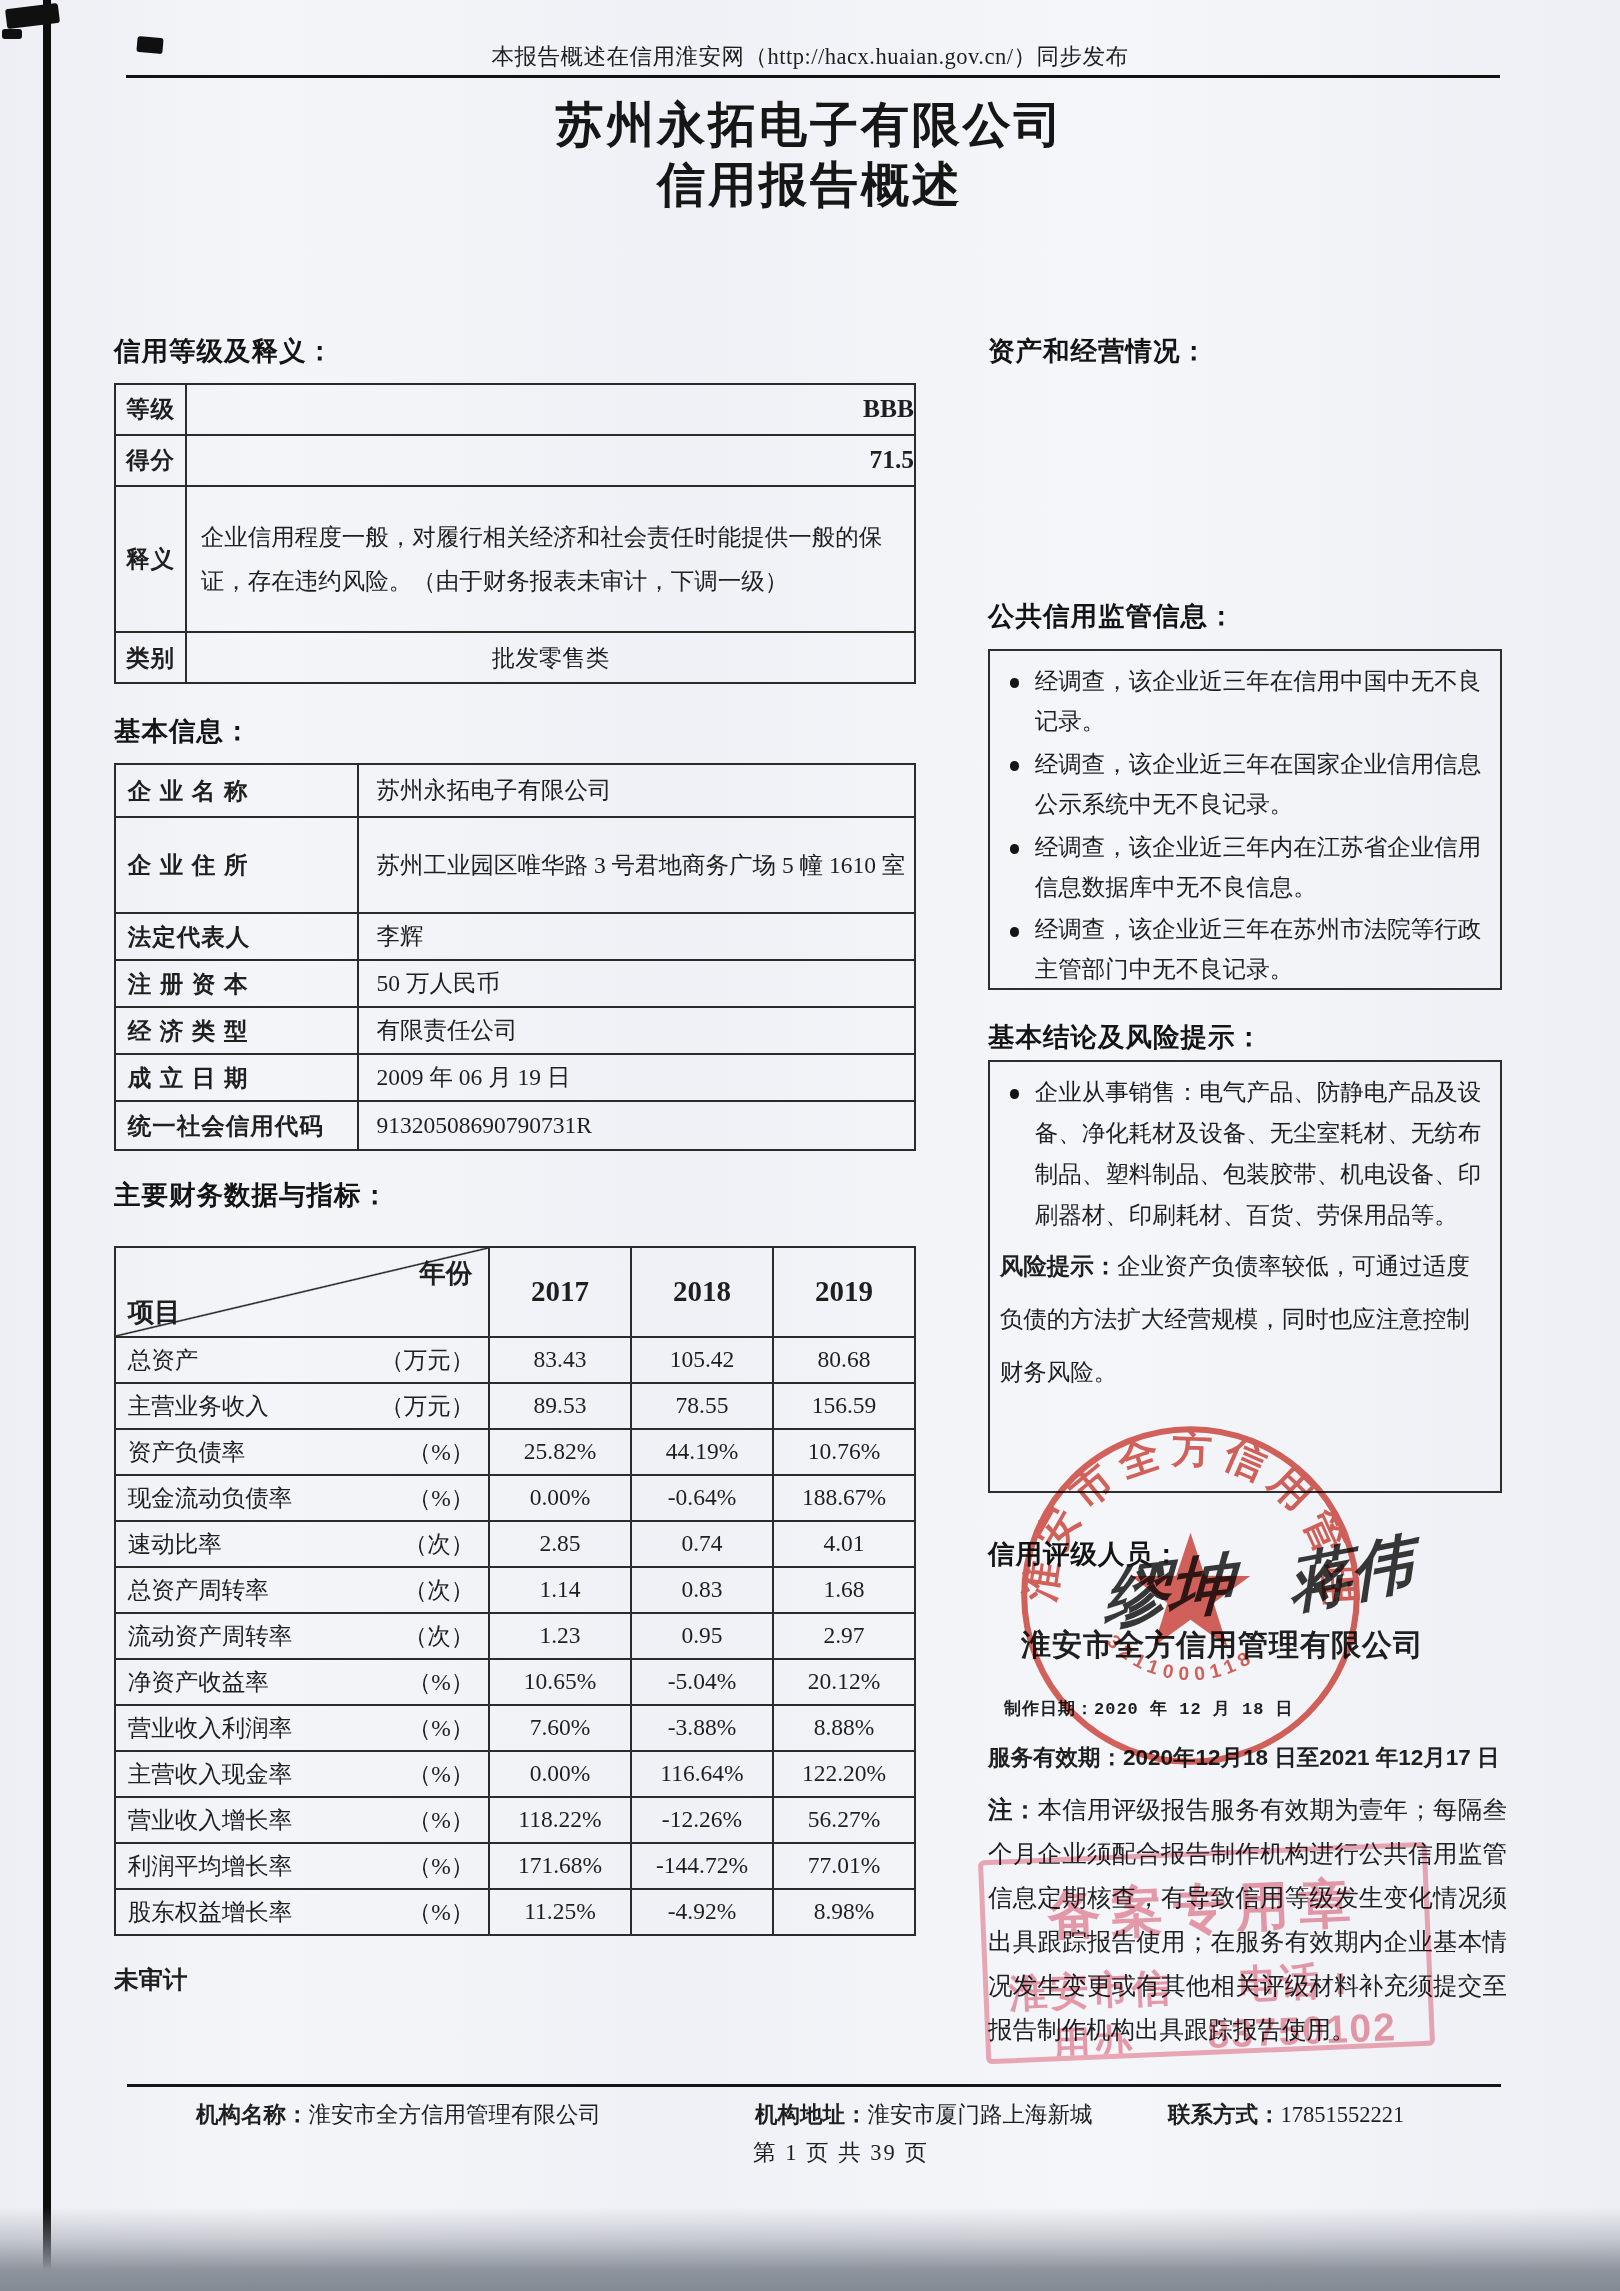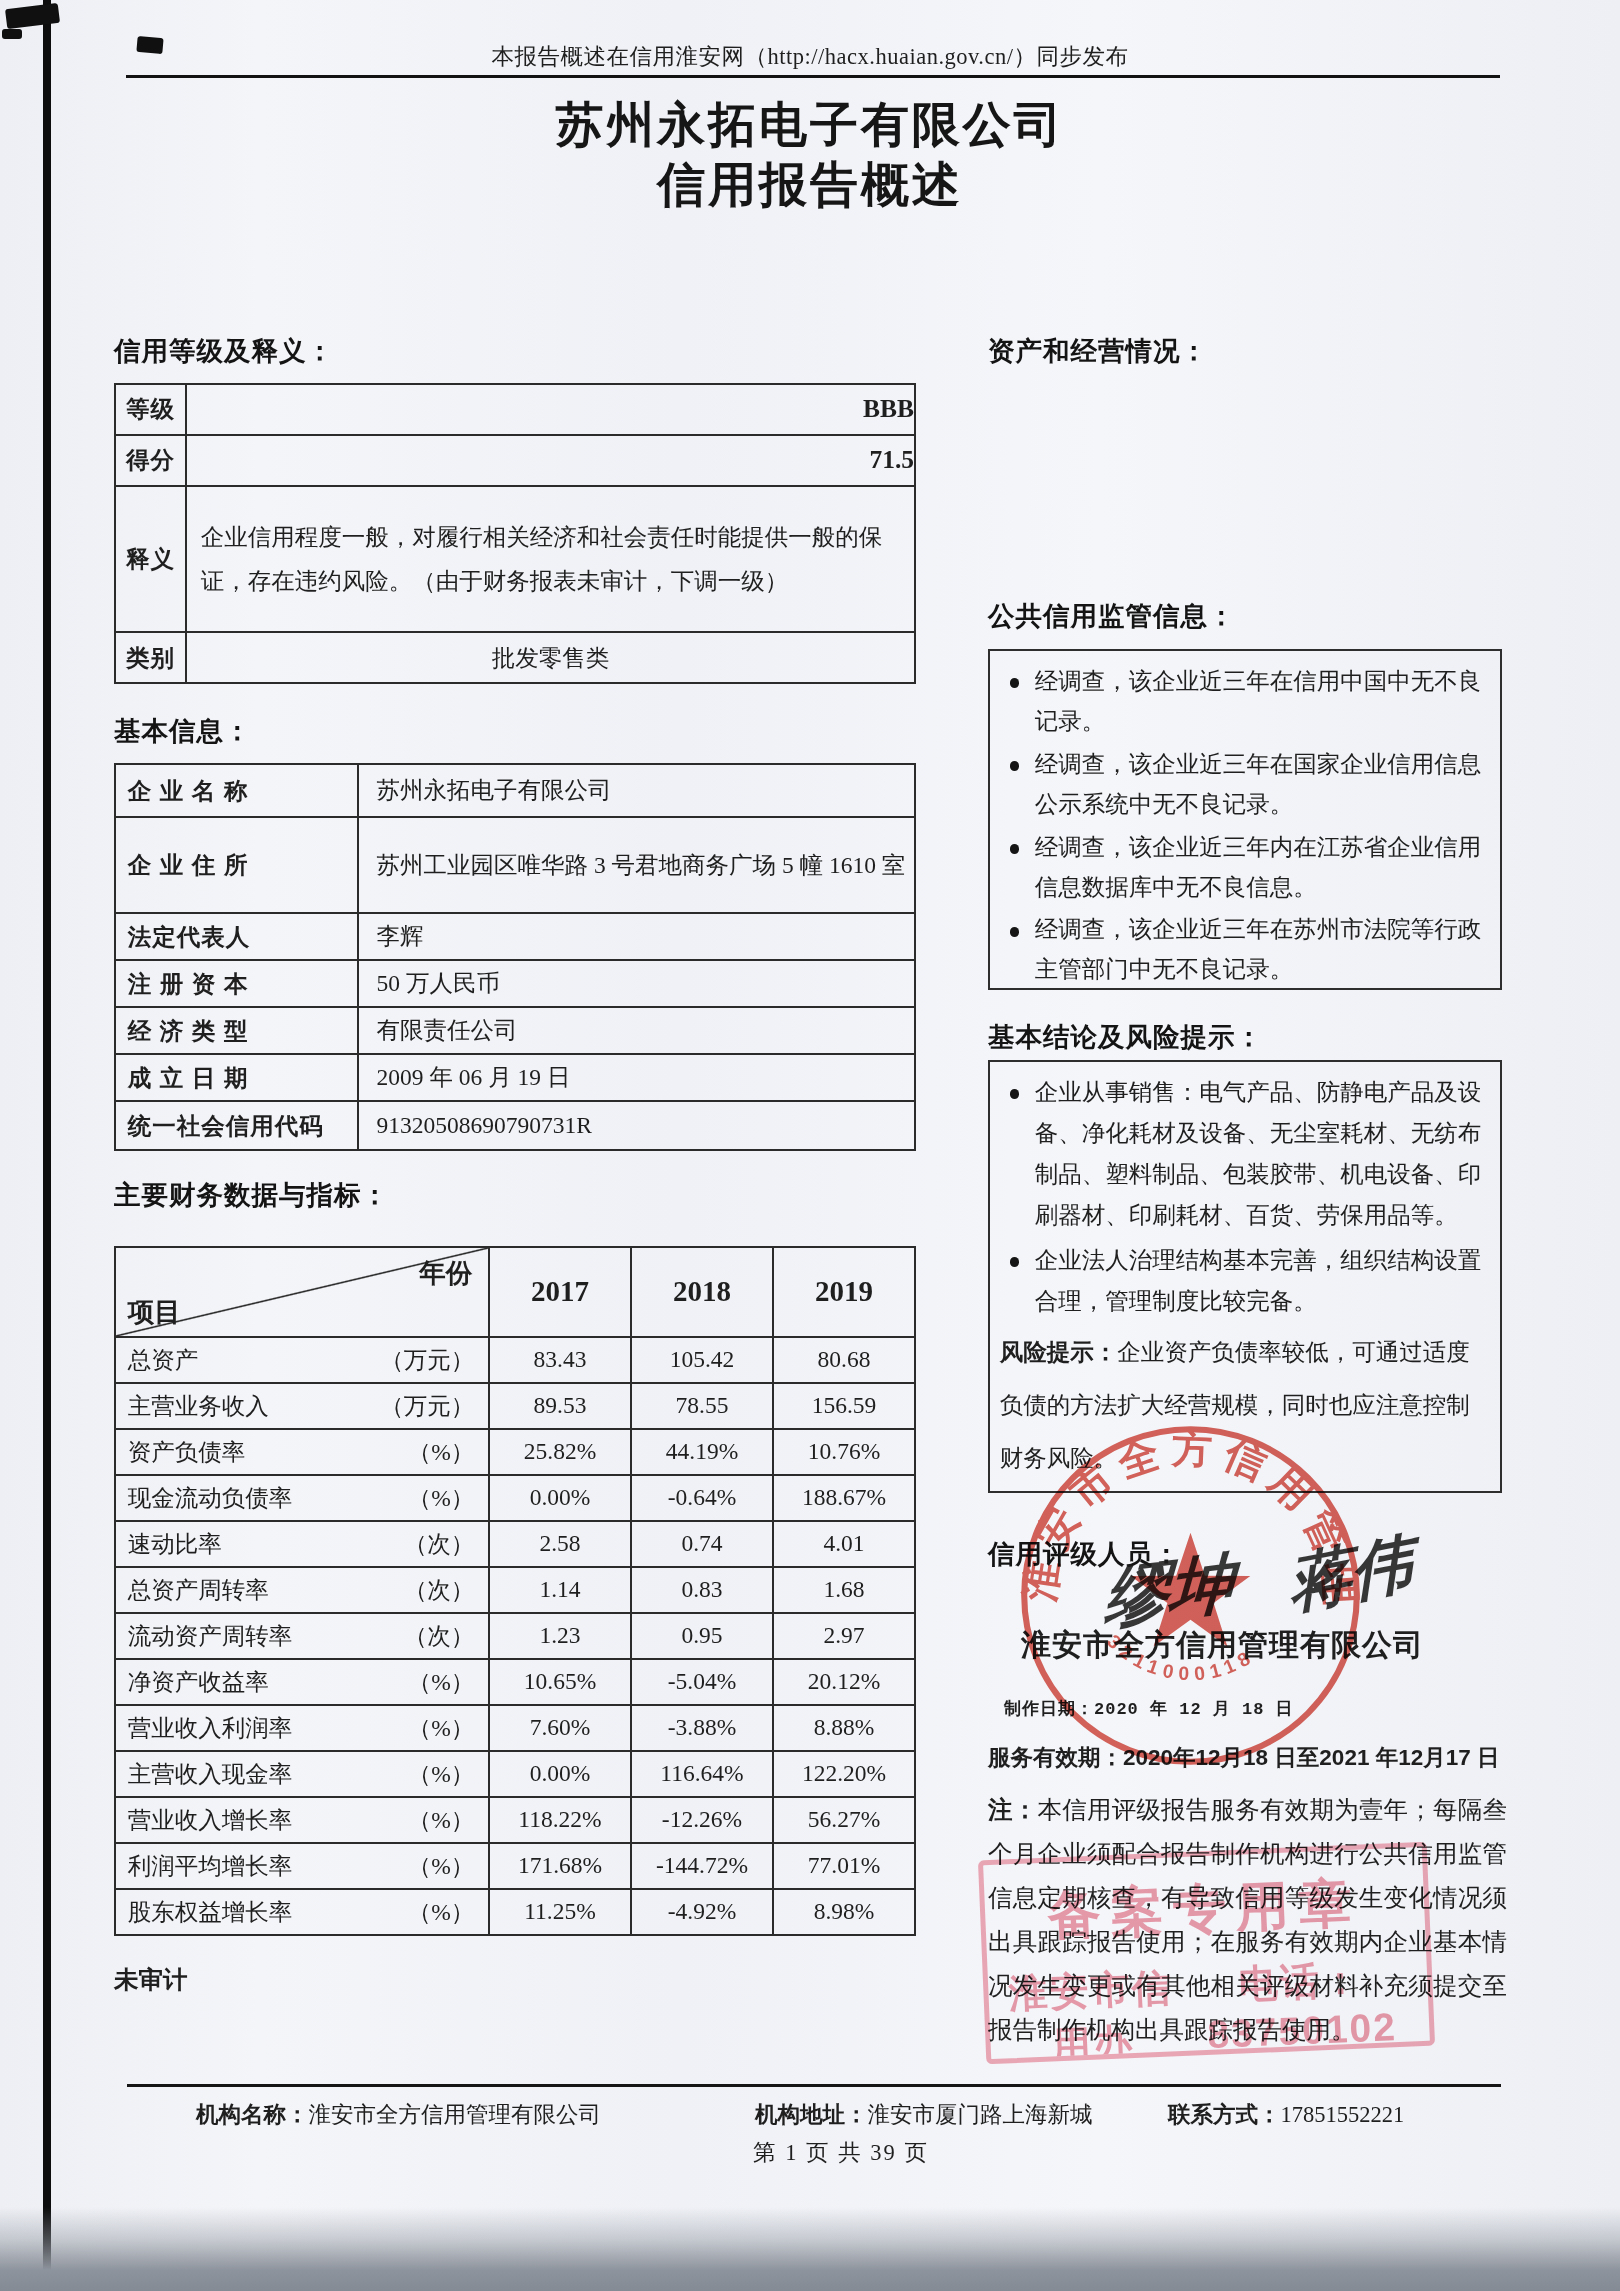--- a/index.html
+++ b/index.html
@@ -251,21 +251,21 @@
         <td class="num">-0.64%</td>
         <td class="num">188.67%</td>
       </tr>
       <tr>
         <td>
               <div class="item-cell">
                 <span>速动比率</span>
                 <span>（次）</span>
               </div>
             </td>
-        <td class="num">2.58</td>
+        <td class="num">2.85</td>
         <td class="num">0.74</td>
         <td class="num">4.01</td>
       </tr>
       <tr>
         <td>
               <div class="item-cell">
                 <span>总资产周转率</span>
                 <span>（次）</span>
               </div>
             </td>
@@ -367,21 +367,20 @@
         <li>经调查，该企业近三年在国家企业信用信息公示系统中无不良记录。</li>
         <li>经调查，该企业近三年内在江苏省企业信用信息数据库中无不良信息。</li>
         <li>经调查，该企业近三年在苏州市法院等行政主管部门中无不良记录。</li>
       </ul>
     </div>
 
     <div class="sec-h h-concl">基本结论及风险提示：</div>
     <div class="rbox b-concl">
       <ul>
         <li>企业从事销售：电气产品、防静电产品及设备、净化耗材及设备、无尘室耗材、无纺布制品、塑料制品、包装胶带、机电设备、印刷器材、印刷耗材、百货、劳保用品等。</li>
-        <li>企业法人治理结构基本完善，组织结构设置合理，管理制度比较完备。</li>
       </ul>
       <div class="risk">
         <span class="rl">风险提示：</span><span>企业资产负债率较低，可通过适度负债的方法扩大经营规模，同时也应注意控制财务风险。</span>
       </div>
     </div>
 
     <div class="sec-h h-personnel">信用评级人员：</div>
     <div class="sig sig1">缪坤</div>
     <div class="sig sig2">蒋伟</div>
     <div class="sign-company">淮安市全方信用管理有限公司</div>

